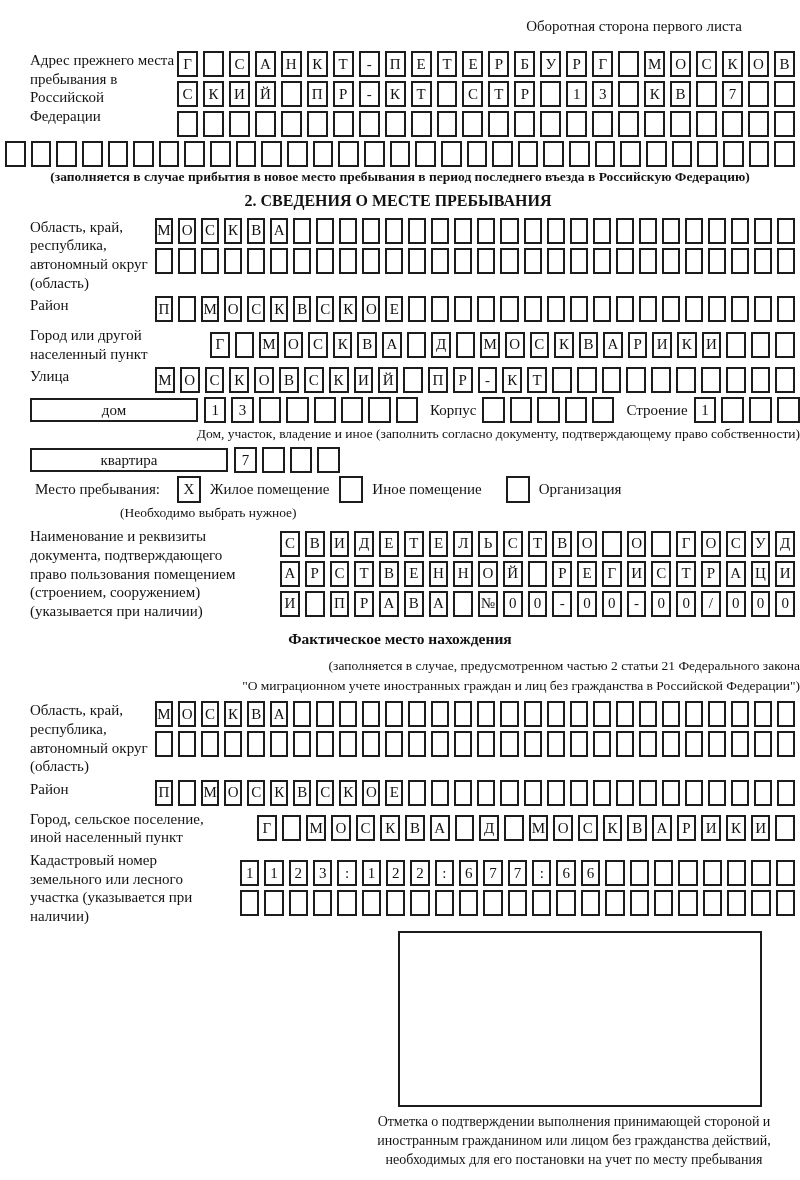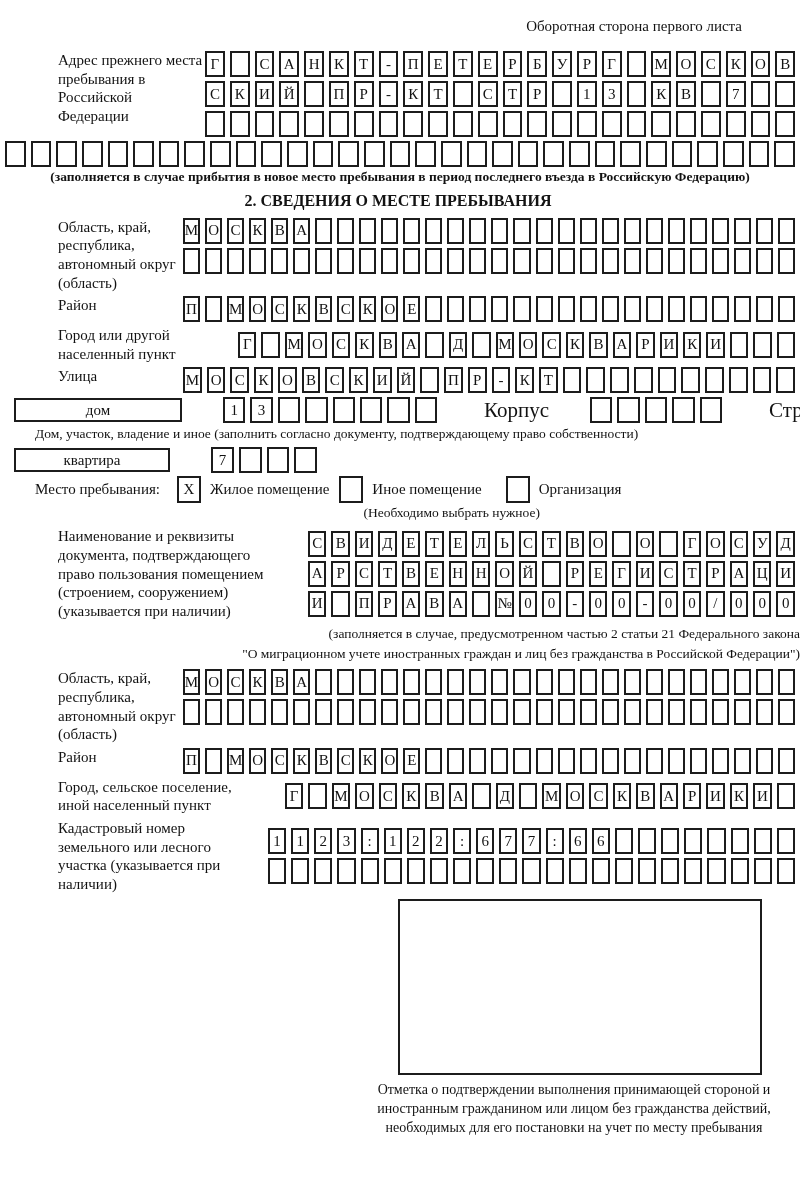--- a/index.html
+++ b/index.html
@@ -6,57 +6,57 @@
   body{
     width:800px;height:1180px;background:#ffffff;color:#121212;
     font-family:"Liberation Serif", serif;
     overflow:hidden;
   }
   .page{width:800px;height:1180px;box-sizing:border-box;padding-top:18px;}
   .back-note{text-align:right;padding-right:58px;font-size:15px;}
 
   .frow{display:flex;margin-left:30px;margin-right:5px;margin-bottom:4px;align-items:flex-start;}
   .frow.vcenter{align-items:center;gap:32px;}
-  .flabel{font-size:15px;line-height:1.24;box-sizing:border-box;flex-shrink:0;margin-left:28px;}
+  .flabel{font-size:15px;line-height:1.24;box-sizing:border-box;flex-shrink:0;}
   .w147{width:147px;}
   .w125{width:125px;}
   .w148{width:148px;}
   .w218{width:218px;}
   .w195{width:195px;}
   .w178{width:178px;}
   .rows{flex:1;display:flex;flex-direction:column;gap:4px;min-width:0;}
   .boxes{display:flex;gap:5px;flex:1;min-width:0;}
   .cell{
     flex:1 1 0;min-width:0;height:22px;border:2px solid #1c1c1c;
     display:flex;align-items:center;justify-content:center;
     font-size:15px;background:#fff;
   }
   .fullrow{margin:4px 5px 2px 5px;}
   .caption{font-size:13.5px;line-height:1.25;}
   .center{text-align:center;font-weight:bold;}
-  .cap-left{margin-left:35px;margin-bottom:4px;}
+  .cap-left{margin-left:35px;margin-bottom:4px;text-align:right;}
   .sec-title{text-align:center;font-weight:bold;font-size:16px;margin:6px 4px 8px 0;}
   .sub-title{text-align:center;font-weight:bold;font-size:15.5px;margin:10px 0 8px 0;}
 
-  .inlinerow{display:flex;align-items:center;margin-left:14px;margin-bottom:3px;gap:35px;}
+  .inlinerow{display:flex;align-items:center;margin-left:30px;margin-bottom:3px;}
   .widebox{border:2px solid #1c1c1c;height:24px;display:flex;align-items:center;justify-content:center;font-size:15px;box-sizing:border-box;flex-shrink:0;}
   .wb-dom{width:168px;}
-  .wb-kv{width:156px;}
+  .wb-kv{width:198px;}
   .g8{width:214px;flex:none;margin-left:6px;}
   .g5{width:132px;flex:none;}
   .g4{width:106px;flex:none;}
   .g8 .cell,.g5 .cell,.g4 .cell{height:22px;}
-  .inl{font-size:21px;padding:0 6px 0 12px;}
+  .inl{font-size:15px;padding:0 6px 0 12px;}
 
   .chkrow{display:flex;align-items:center;margin-left:35px;margin-bottom:2px;}
   .chk{width:20px;height:23px;border:2px solid #1c1c1c;display:flex;align-items:center;justify-content:center;font-size:15px;flex:none;}
   .chklbl{font-size:15px;padding:0 10px 0 9px;}
   .chklead{font-size:15px;padding-right:17px;}
 
-  .choose-note{text-align:right;font-size:13.5px;margin:0 260px 6px 120px;}
+  .choose-note{text-align:left;font-size:13.5px;margin:0 260px 6px 120px;}
   .fact-note{text-align:right;font-size:13.5px;line-height:1.45;margin-bottom:6px;}
 
   .confirm-rect{width:360px;height:172px;border:2px solid #1c1c1c;margin:6px 38px 6px auto;}
   .confirm-note{width:408px;margin-left:auto;margin-right:22px;text-align:center;font-size:14px;line-height:1.35;}
 </style>
 </head>
 <body>
 
 <div class="page">
 
@@ -463,20 +463,21 @@
           <span class="cell">0</span>
           <span class="cell">0</span>
           <span class="cell">/</span>
           <span class="cell">0</span>
           <span class="cell">0</span>
           <span class="cell">0</span>
         </div>
     </div>
   </div>
 
+  <div class="sub-title">Фактическое место нахождения</div>
   <div class="fact-note">
     <div>(заполняется в случае, предусмотренном частью 2 статьи 21 Федерального закона</div>
     <div>"О миграционном учете иностранных граждан и лиц без гражданства в Российской Федерации")</div>
   </div>
 
   <div class="frow">
     <div class="flabel w125">Область, край, республика, автономный округ (область)</div>
     <div class="rows">
       <div class="boxes">
           <span class="cell">М</span>

